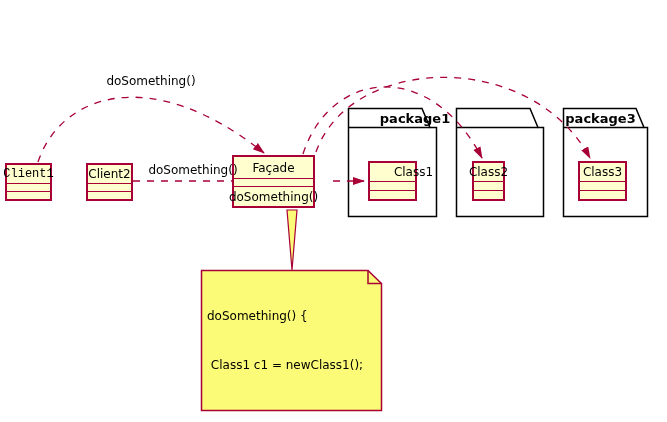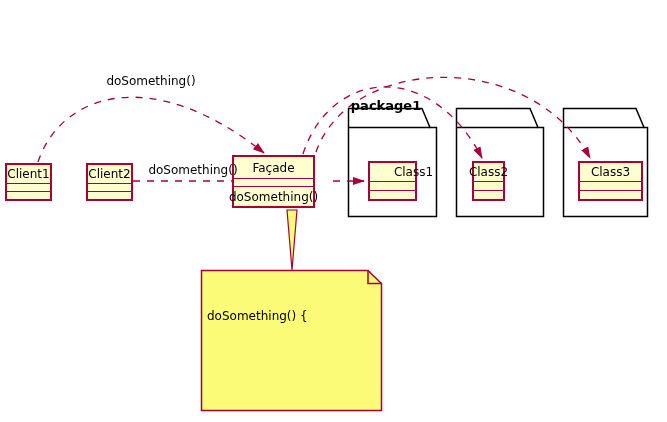--- a/index.html
+++ b/index.html
@@ -66,24 +66,25 @@
 
     <g fill="none" stroke="#A80036" stroke-width="1.3" stroke-dasharray="7,7">
       <path d="M38,162 C60,95 150,62 264,153" marker-end="url(#arrow)"></path>
       <path d="M133,181 L246,181" marker-end="url(#arrow)"></path>
       <path d="M333,181 L364,181" marker-end="url(#arrow)"></path>
       <path d="M303,154 C330,70 430,58 482,158" marker-end="url(#arrow)"></path>
       <path d="M316,152 C350,55 530,48 590,158" marker-end="url(#arrow)"></path>
     </g>
   </svg>
 
-  <div class="pkg-label" style="left:350px; top:96px; width:72px; height:18px;">package1</div>
+  <div class="pkg-label" style="left:350px; top:109px; width:72px; height:18px;padding-left:29px;">package1</div>
+  <div class="pkg-label" style="left:565px; top:109px; width:71px; height:18px;">package3</div>
 
   <div class="uml-class" style="left:5px; top:163px; width:47px;">
-    <div class="uml-title" style="height:18px;">Client1</div>
+    <div class="uml-title" style="height:18px;font-family:Liberation Mono, monospace;">Client1</div>
     <div class="uml-row" style="height:7px;"></div>
     <div class="uml-row" style="height:7px;"></div>
   </div>
 
   <div class="uml-class" style="left:86px; top:163px; width:47px;">
     <div class="uml-title" style="height:18px;">Client2</div>
     <div class="uml-row" style="height:7px;"></div>
     <div class="uml-row" style="height:7px;"></div>
   </div>
 
@@ -98,31 +99,32 @@
     <div class="uml-row" style="height:8px;"></div>
     <div class="uml-row" style="height:8px;"></div>
   </div>
 
   <div class="uml-class" style="left:472px; top:161px; width:33px;">
     <div class="uml-title" style="height:18px;">Class2</div>
     <div class="uml-row" style="height:8px;"></div>
     <div class="uml-row" style="height:8px;"></div>
   </div>
 
-  <div class="uml-class" style="left:578px; top:161px; width:65px;">
+  <div class="uml-class" style="left:578px; top:161px; width:49px;">
     <div class="uml-title" style="height:18px;">Class3</div>
     <div class="uml-row" style="height:8px;"></div>
     <div class="uml-row" style="height:8px;"></div>
   </div>
 
   <div class="edge-label" style="left:105px; top:74px; width:92px;">doSomething()</div>
   <div class="edge-label" style="left:147px; top:163px; width:92px;">doSomething()</div>
 
   <div class="note-text" style="left:207px; top:275px;">
     <div>doSomething() {</div>
+    <div> Class1 c1 = newClass1();</div>
     
     
     
     
     
   </div>
 
 </div>
 
 </body></html>

